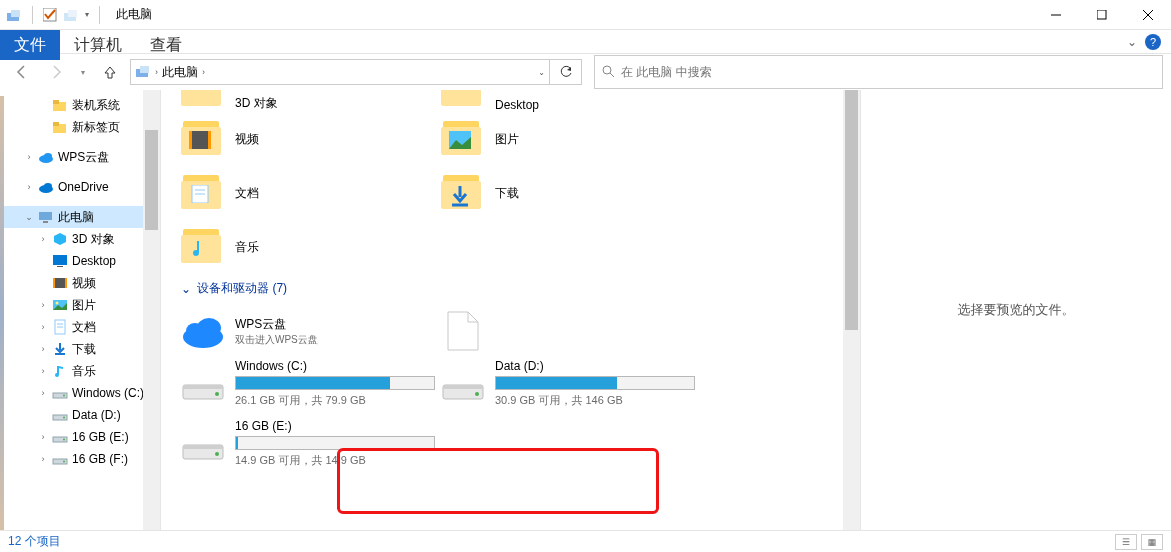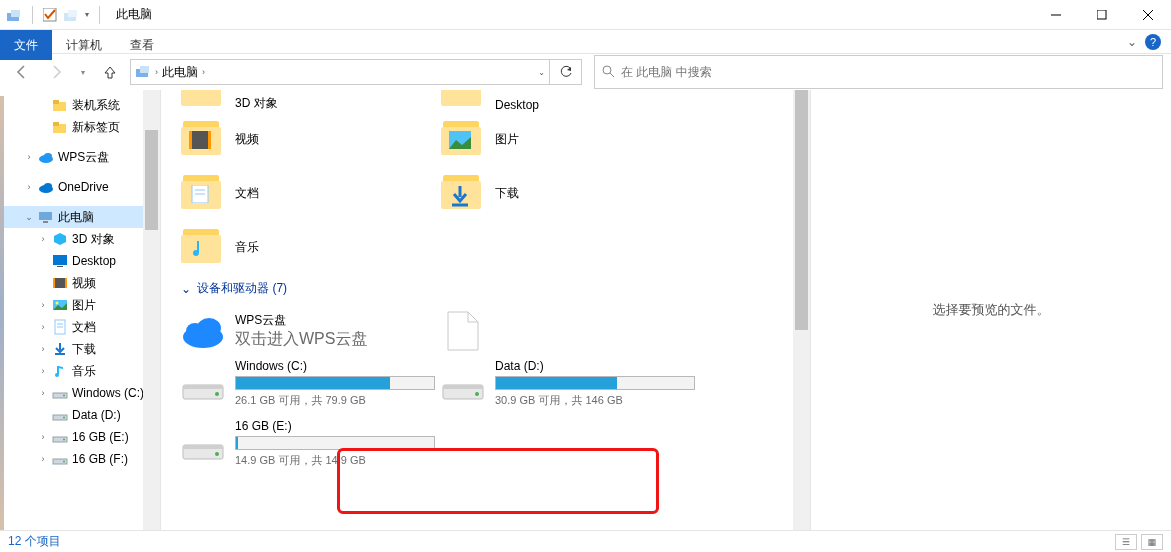--- a/index.html
+++ b/index.html
@@ -5,21 +5,21 @@
 * { margin:0; padding:0; box-sizing:border-box; font-family:"Segoe UI","Microsoft YaHei",sans-serif; }
 body { background:#fff; font-size:12px; color:#000; width:1171px; height:552px; overflow:hidden; position:relative; display:flex; flex-direction:column;}
 .titlebar { height:30px; display:flex; align-items:center; border-bottom:1px solid #e5e5e5;}
 .titlebar .qat { display:flex; align-items:center; padding:0 6px; gap:6px;}
 .titlebar .qat svg{display:block}
 .titlebar .sep{width:1px;height:18px;background:#ccc;margin:0 4px}
 .titlebar .title{padding:0 6px}
 .titlebar .winbtns{margin-left:auto;display:flex}
 .winbtn{width:46px;height:30px;display:flex;align-items:center;justify-content:center}
 .ribbon-tabs{height:24px;display:flex;align-items:stretch;border-bottom:1px solid #e5e5e5}
-.ribbon-tab{padding:15px 14px;display:flex;align-items:center;font-size:12px;color:#333}
+.ribbon-tab{padding:15px 14px;display:flex;align-items:center;font-size:16px;color:#333}
 .ribbon-tab.file{background:#1a66c6;color:#fff}
 .ribbon-right{margin-left:auto;display:flex;align-items:center;gap:8px;padding-right:10px}
 .addrrow{height:36px;display:flex;align-items:center;padding:4px 8px;gap:6px}
 .navbtn{width:28px;height:28px;display:flex;align-items:center;justify-content:center;color:#888}
 .navbtn.active{color:#333}
 .addrbar{flex:0 0 420px;height:26px;border:1px solid #ccc;display:flex;align-items:center;padding:0 4px;gap:4px}
 .addrbar .crumb{display:flex;align-items:center;gap:4px}
 .addrbar .spacer{flex:1}
 .refresh{width:32px;height:26px;border:1px solid #ccc;border-left:none;display:flex;align-items:center;justify-content:center}
 .searchbar{flex:1;height:20px;border:1px solid #ccc;display:flex;align-items:center;padding:16px 6px;gap:6px;color:#666;margin-left:6px}
@@ -51,21 +51,21 @@
 .cloud-icon{width:44px;height:44px;display:flex;align-items:center;justify-content:center}
 .file-generic{width:44px;height:44px;display:flex;align-items:center;justify-content:center}
 .drive-tile{width:260px;display:flex;gap:10px;align-items:flex-start;height:60px}
 .drive-icon{width:44px;height:44px;display:flex;align-items:flex-end;justify-content:center}
 .drive-info{flex:1}
 .drive-name{font-size:12px;margin-bottom:3px}
 .bar{width:200px;height:14px;border:1px solid #b8b8b8;background:#f3f3f3;position:relative}
 .bar .fill{position:absolute;left:0;top:0;bottom:0;background:#26a0da}
 .drive-sub{color:#6b6b6b;font-size:11px;margin-top:3px}
 .highlight-box{position:absolute;border:3px solid #f01414;border-radius:6px;pointer-events:none}
-.preview{width:360px;display:flex;align-items:center;justify-content:center;color:#555;font-size:13px}
+.preview{width:310px;display:flex;align-items:center;justify-content:center;color:#555;font-size:13px}
 .status{height:22px;border-top:1px solid #e5e5e5;display:flex;align-items:center;padding:0 8px;font-size:12px;color:#1a66c6}
 .status .right{margin-left:auto;display:flex;gap:4px}
 .viewbtn{width:22px;height:16px;border:1px solid #ccc;display:flex;align-items:center;justify-content:center;font-size:9px;color:#666}
 .help-circle{width:16px;height:16px;border-radius:50%;background:#1a66c6;color:#fff;font-size:11px;display:flex;align-items:center;justify-content:center}
 .left-stripe{position:absolute;left:0;top:96px;bottom:22px;width:4px;background:linear-gradient(#d7c0a8,#9fb0c9,#d7c0a8)}
 </style>
 </head>
 <body>
 
 <div class="titlebar">
@@ -435,21 +435,21 @@
           <div class="cloud-tile">
             <div class="cloud-icon">
               <svg width="44" height="40">
                 <ellipse cx="22" cy="26" rx="20" ry="11" fill="#1e88ff"></ellipse>
                 <ellipse cx="28" cy="17" rx="12" ry="10" fill="#1e88ff"></ellipse>
                 <ellipse cx="14" cy="20" rx="9" ry="8" fill="#1e88ff"></ellipse>
               </svg>
             </div>
             <div>
               <div style="font-size:12px">WPS云盘</div>
-              <div style="font-size:16px;color:#6b6b6b">双击进入WPS云盘</div>
+              <div style="font-size:10px;color:#6b6b6b">双击进入WPS云盘</div>
             </div>
           </div>
           <div class="cloud-tile">
             <div class="file-generic">
               <svg width="34" height="42">
                 <path d="M2 2 L22 2 L32 12 L32 40 L2 40 Z" fill="#fff" stroke="#c8c8c8"></path>
                 <path d="M22 2 L22 12 L32 12" fill="none" stroke="#c8c8c8"></path>
               </svg>
             </div>
             <div>

